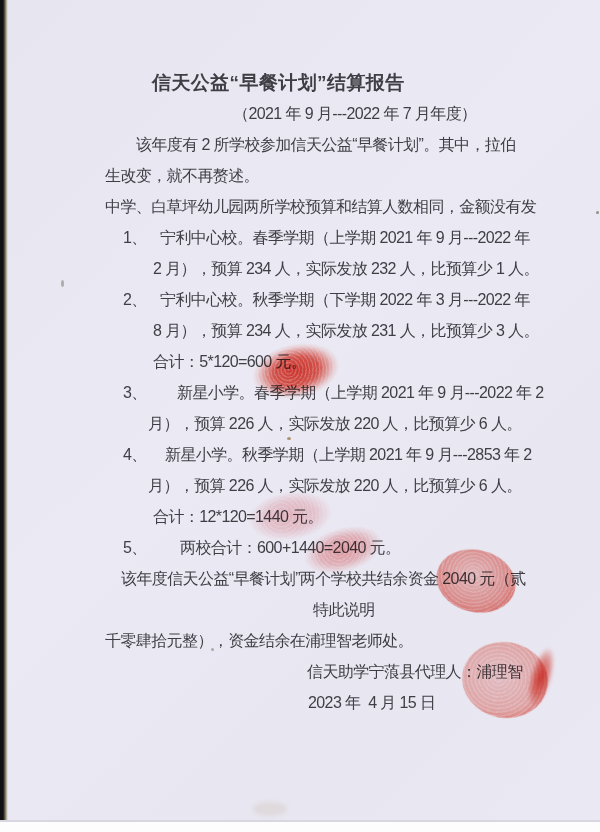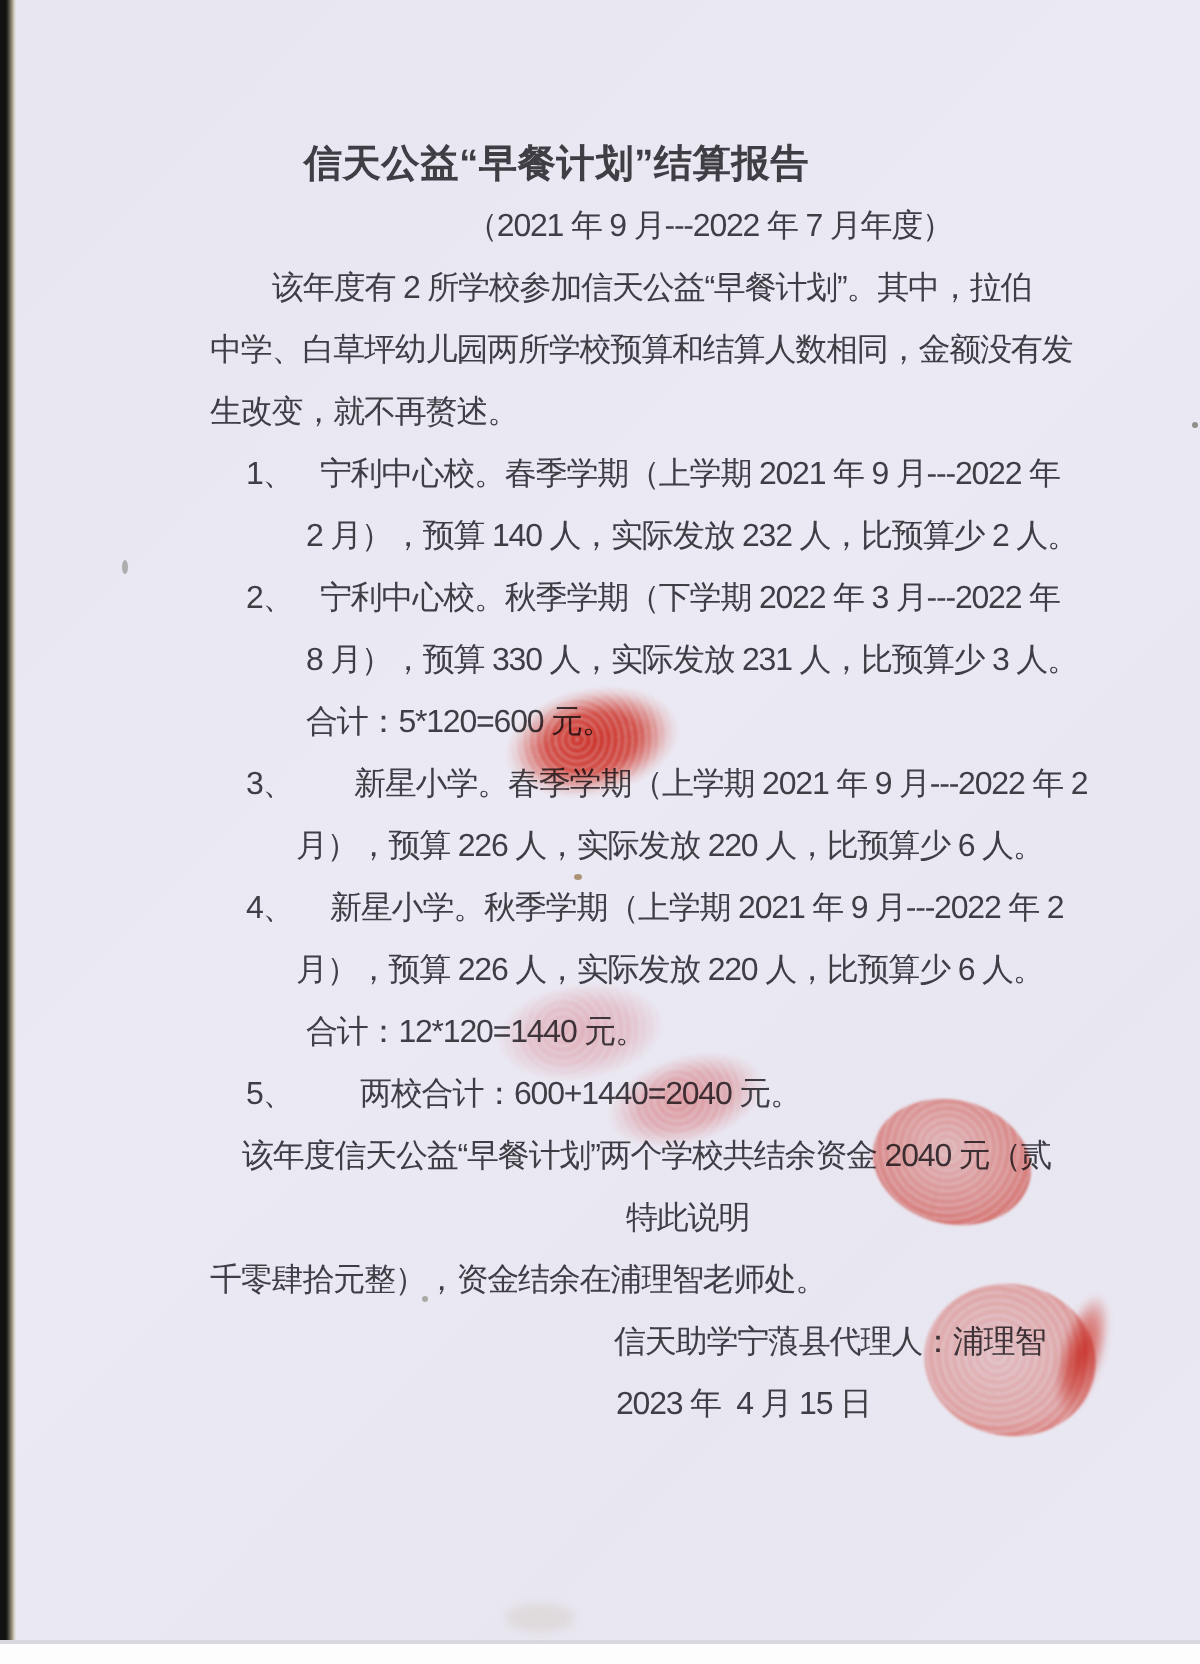--- a/index.html
+++ b/index.html
@@ -101,34 +101,34 @@
 <body>
 
 <div class="scan">
   <div class="paper">
 
     <div class="content">
       <div class="ln title">信天公益“早餐计划”结算报告</div>
       <div class="ln sub">（2021 年 9 月---2022 年 7 月年度）</div>
 
       <div class="ln ind1">该年度有 2 所学校参加信天公益“早餐计划”。其中，拉伯</div>
+      <div class="ln">生改变，就不再赘述。</div>
       <div class="ln">中学、白草坪幼儿园两所学校预算和结算人数相同，金额没有发</div>
-      <div class="ln">生改变，就不再赘述。</div>
 
       <div class="ln"><span class="mk mk37">1、</span><span>宁利中心校。春季学期（上学期 2021 年 9 月---2022 年</span></div>
-      <div class="ln c48">2 月），预算 140 人，实际发放 232 人，比预算少 2 人。</div>
+      <div class="ln c48">2 月），预算 234 人，实际发放 232 人，比预算少 1 人。</div>
 
       <div class="ln"><span class="mk mk37">2、</span><span>宁利中心校。秋季学期（下学期 2022 年 3 月---2022 年</span></div>
-      <div class="ln c48">8 月），预算 330 人，实际发放 231 人，比预算少 3 人。</div>
+      <div class="ln c48">8 月），预算 234 人，实际发放 231 人，比预算少 3 人。</div>
       <div class="ln c48">合计：5*120=600 元。</div>
 
       <div class="ln"><span class="mk mk54">3、</span><span>新星小学。春季学期（上学期 2021 年 9 月---2022 年 2</span></div>
       <div class="ln c43">月），预算 226 人，实际发放 220 人，比预算少 6 人。</div>
 
-      <div class="ln"><span class="mk mk42">4、</span><span>新星小学。秋季学期（上学期 2021 年 9 月---2022 年 2</span></div>
+      <div class="ln"><span class="mk mk42">4、</span><span>新星小学。秋季学期（上学期 2021 年 9 月---2853 年 2</span></div>
       <div class="ln c43">月），预算 226 人，实际发放 220 人，比预算少 6 人。</div>
       <div class="ln c48">合计：12*120=1440 元。</div>
 
       <div class="ln"><span class="mk mk57">5、</span><span>两校合计：600+1440=2040 元。</span></div>
 
       <div class="ln ind2">该年度信天公益“早餐计划”两个学校共结余资金 2040 元（贰</div>
       <div class="ln p208">特此说明</div>
 
       <div class="ln">千零肆拾元整），资金结余在浦理智老师处。</div>
       <div class="ln p202">信天助学宁蒗县代理人：浦理智</div>

